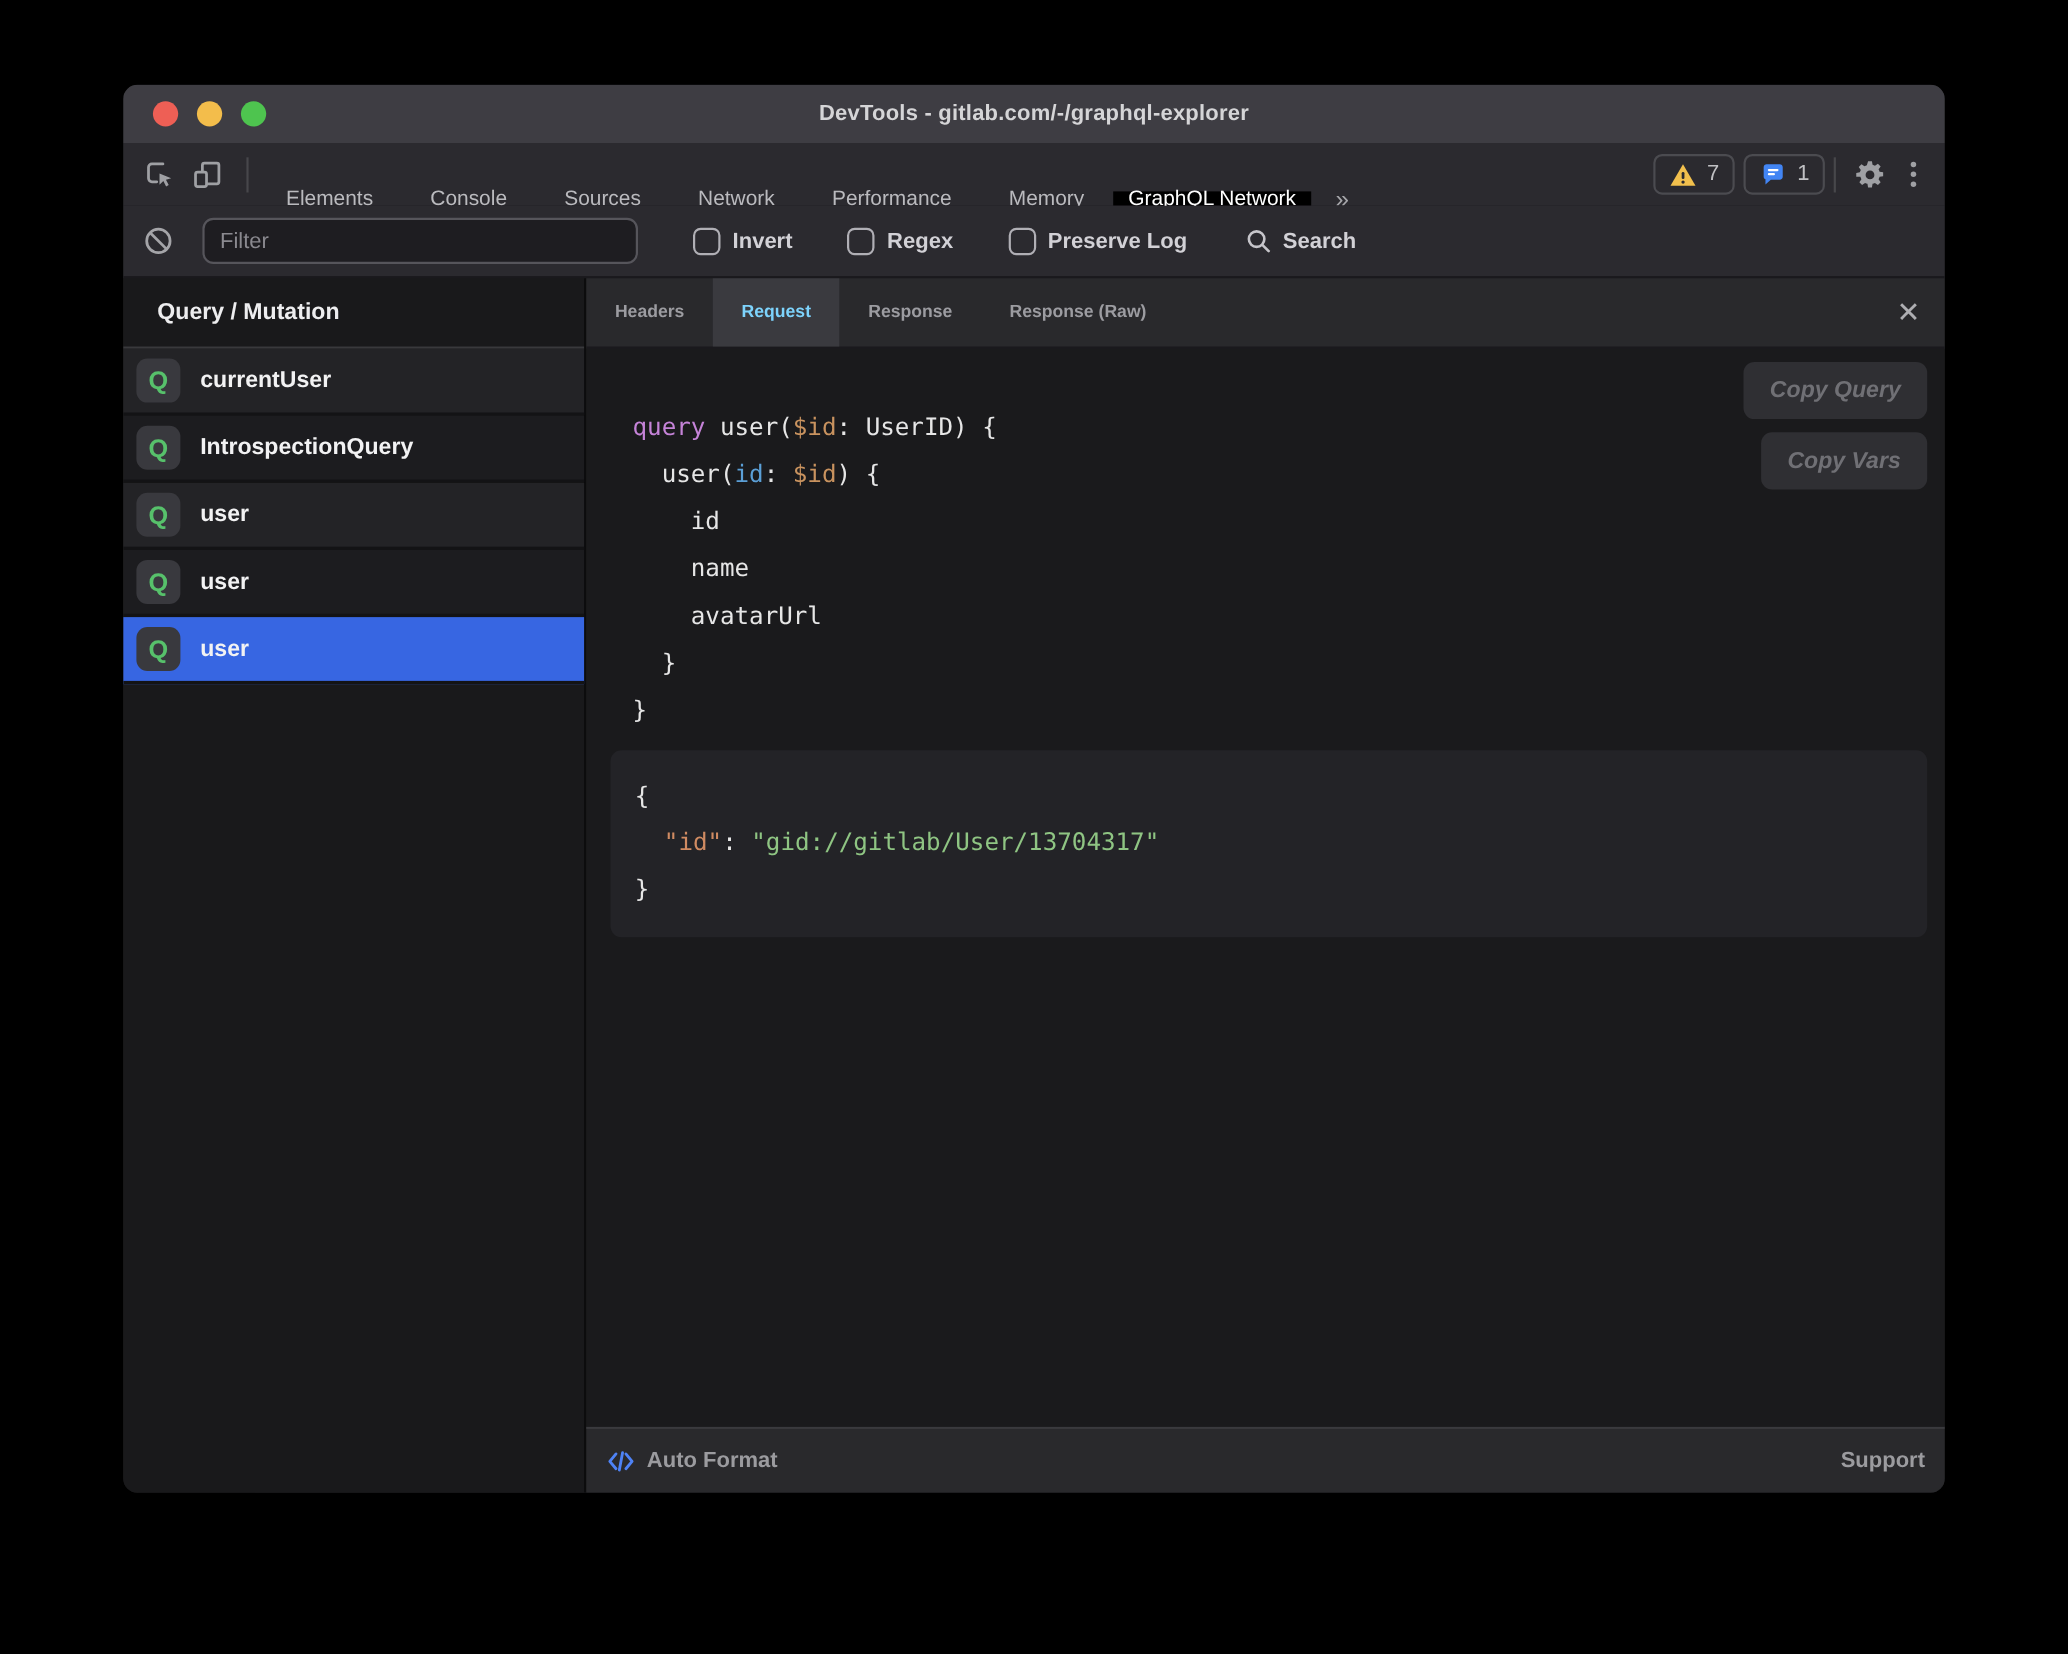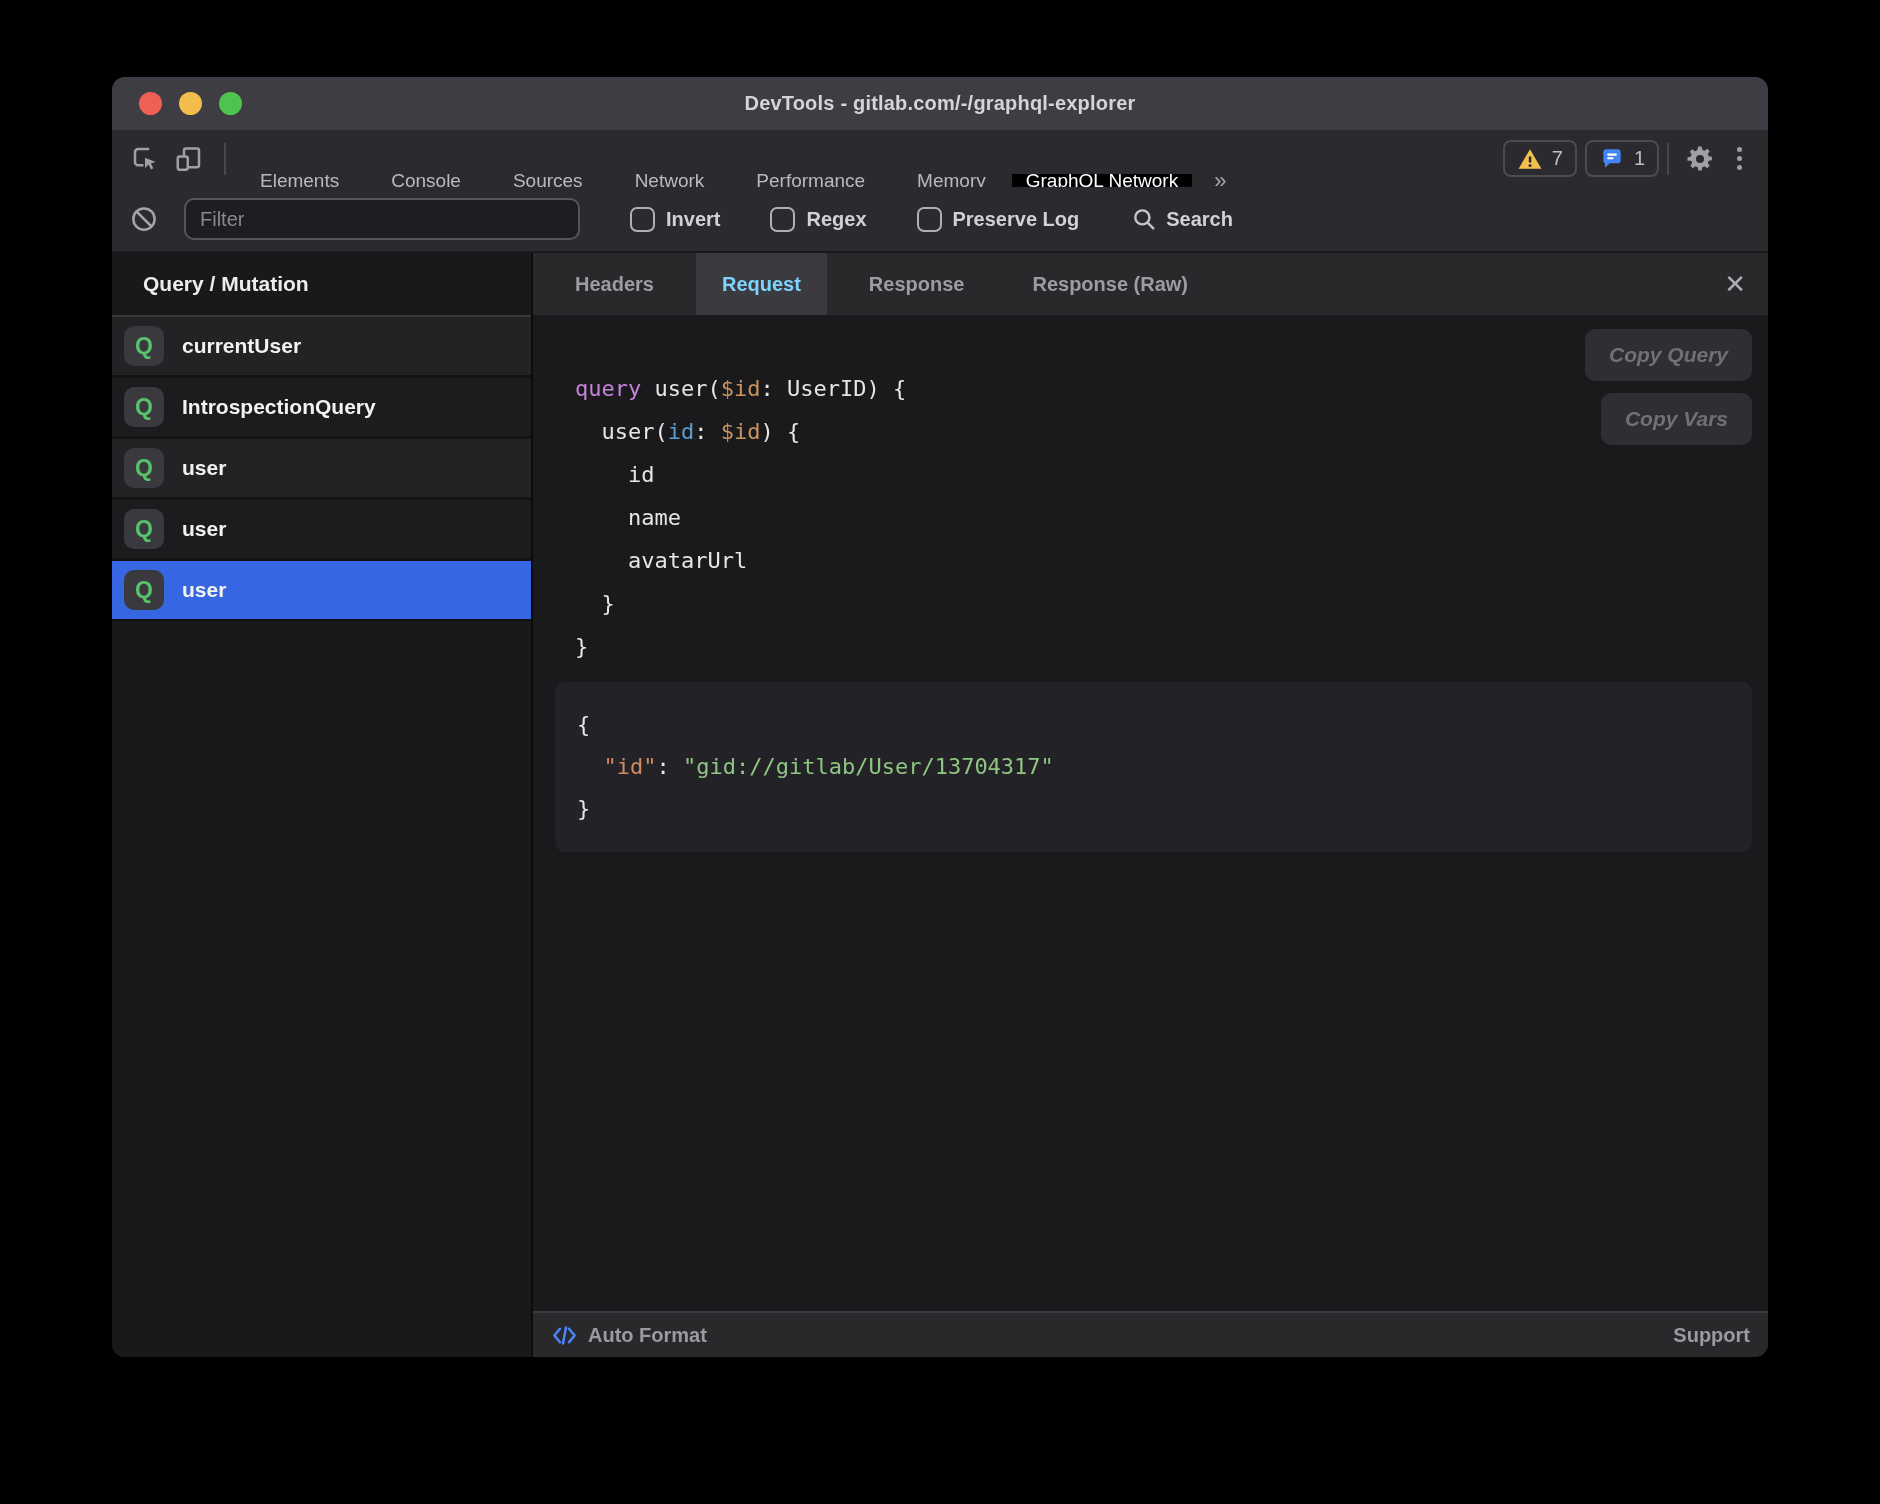--- a/index.html
+++ b/index.html
@@ -68,21 +68,21 @@
   .qrow.dark{ background:#1c1c1f; }
   .qrow.selected{ background:var(--selection-blue,#3766e2); }
   .q-badge{ width:40px; height:40px; flex:none; border-radius:10px; background:#39393e;
             display:flex; align-items:center; justify-content:center;
             color:var(--query-green,#57c16b); font-size:23px; font-weight:700; }
   .qrow .label{ color:#f2f2f3; font-size:21px; font-weight:700; }
 
   .right-panel{ flex:1; display:flex; flex-direction:column; min-width:0; }
   .detail-tabs{ height:64px; flex:none; background:#29292c; display:flex; align-items:stretch;
                 border-bottom:2px solid #1a191d; padding-left:0; }
-  .dtab{ display:flex; align-items:center; padding:0 26px; color:#9c9ca1; font-size:20px; font-weight:600;margin-left:16px; }
+  .dtab{ display:flex; align-items:center; padding:0 26px; color:#9c9ca1; font-size:16px; font-weight:600; }
   .dtab.active{ background:#3a3a3f; color:#7dd3fc; font-weight:700; }
   .close-x{ margin-left:auto; align-self:center; margin-right:22px; color:#aeaeb2; font-size:26px;
             line-height:1; cursor:default; }
 
   .detail-body{ flex:1; background:#1a1a1c; position:relative; overflow:hidden; }
   .code{ font-family:"DejaVu Sans Mono", monospace; font-size:22px; color:#e6e6e6; }
   .code .code-line{ height:43px; line-height:43px; white-space:pre; }
   .query-code{ padding:50px 0 0 42px; }
   .tok-kw{ color:#c583d8; }
   .tok-var{ color:#c9935f; }
@@ -94,21 +94,21 @@
   .vars-box{ margin:14px 16px 0 22px; background:#232327; border-radius:10px;
              padding:22px 20px 22px 22px; }
   .vars-box .code-line{ height:42px; line-height:42px; }
 
   .copy-stack{ position:absolute; top:12px; right:16px; display:flex; flex-direction:column;
                align-items:flex-end; gap:12px; }
   .copy-btn{ background:#2f2f33; border:none; border-radius:10px; color:#707075;
              font-family:"Liberation Sans", sans-serif; font-size:21px; font-weight:700;
              padding:14px 24px; cursor:default;font-style:italic; }
 
-  .footer{ height:46px; flex:none; background:#29292c; border-top:2px solid #3a3a3e;
+  .footer{ height:60px; flex:none; background:#29292c; border-top:2px solid #3a3a3e;
            display:flex; align-items:center; padding:0 18px; }
   .autoformat{ display:flex; align-items:center; gap:10px; color:#9b9b9f;
                font-size:20px; font-weight:700; }
   .autoformat svg{ width:27px; height:27px; }
   .support{ margin-left:auto; color:#9b9b9f; font-size:20px; font-weight:700; }
 </style>
 </head>
 <body>
 
 <div class="window">

